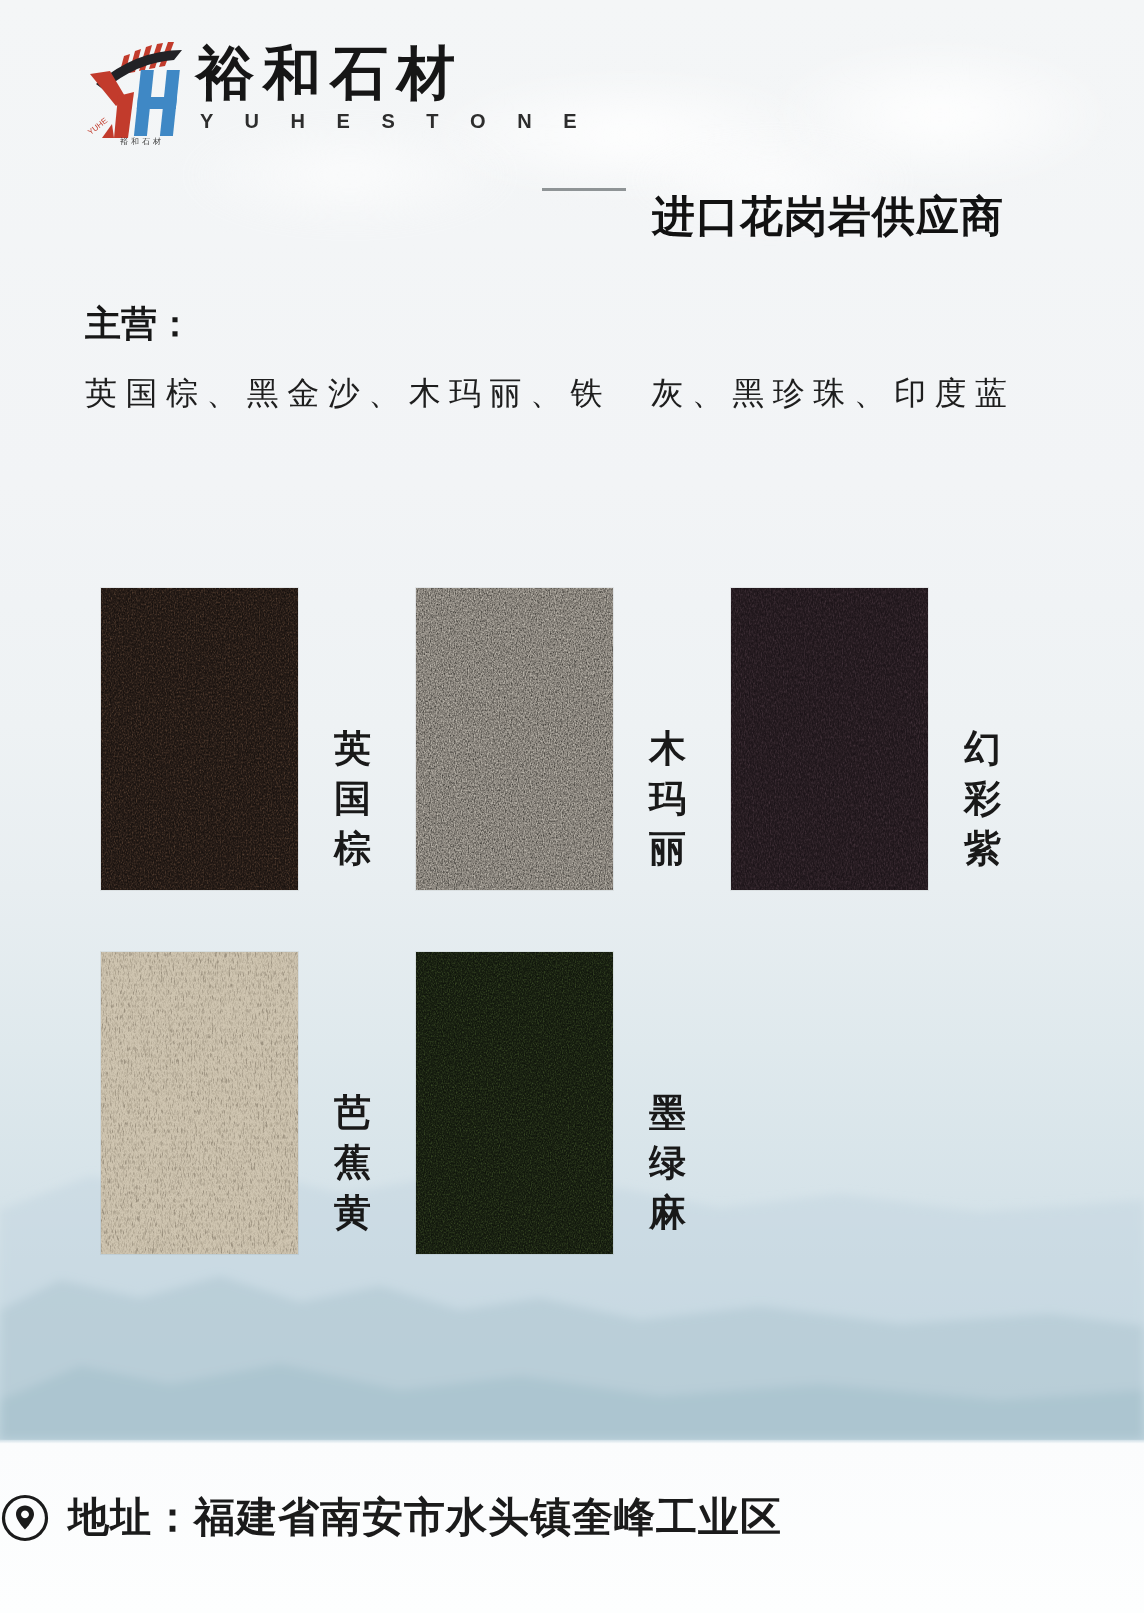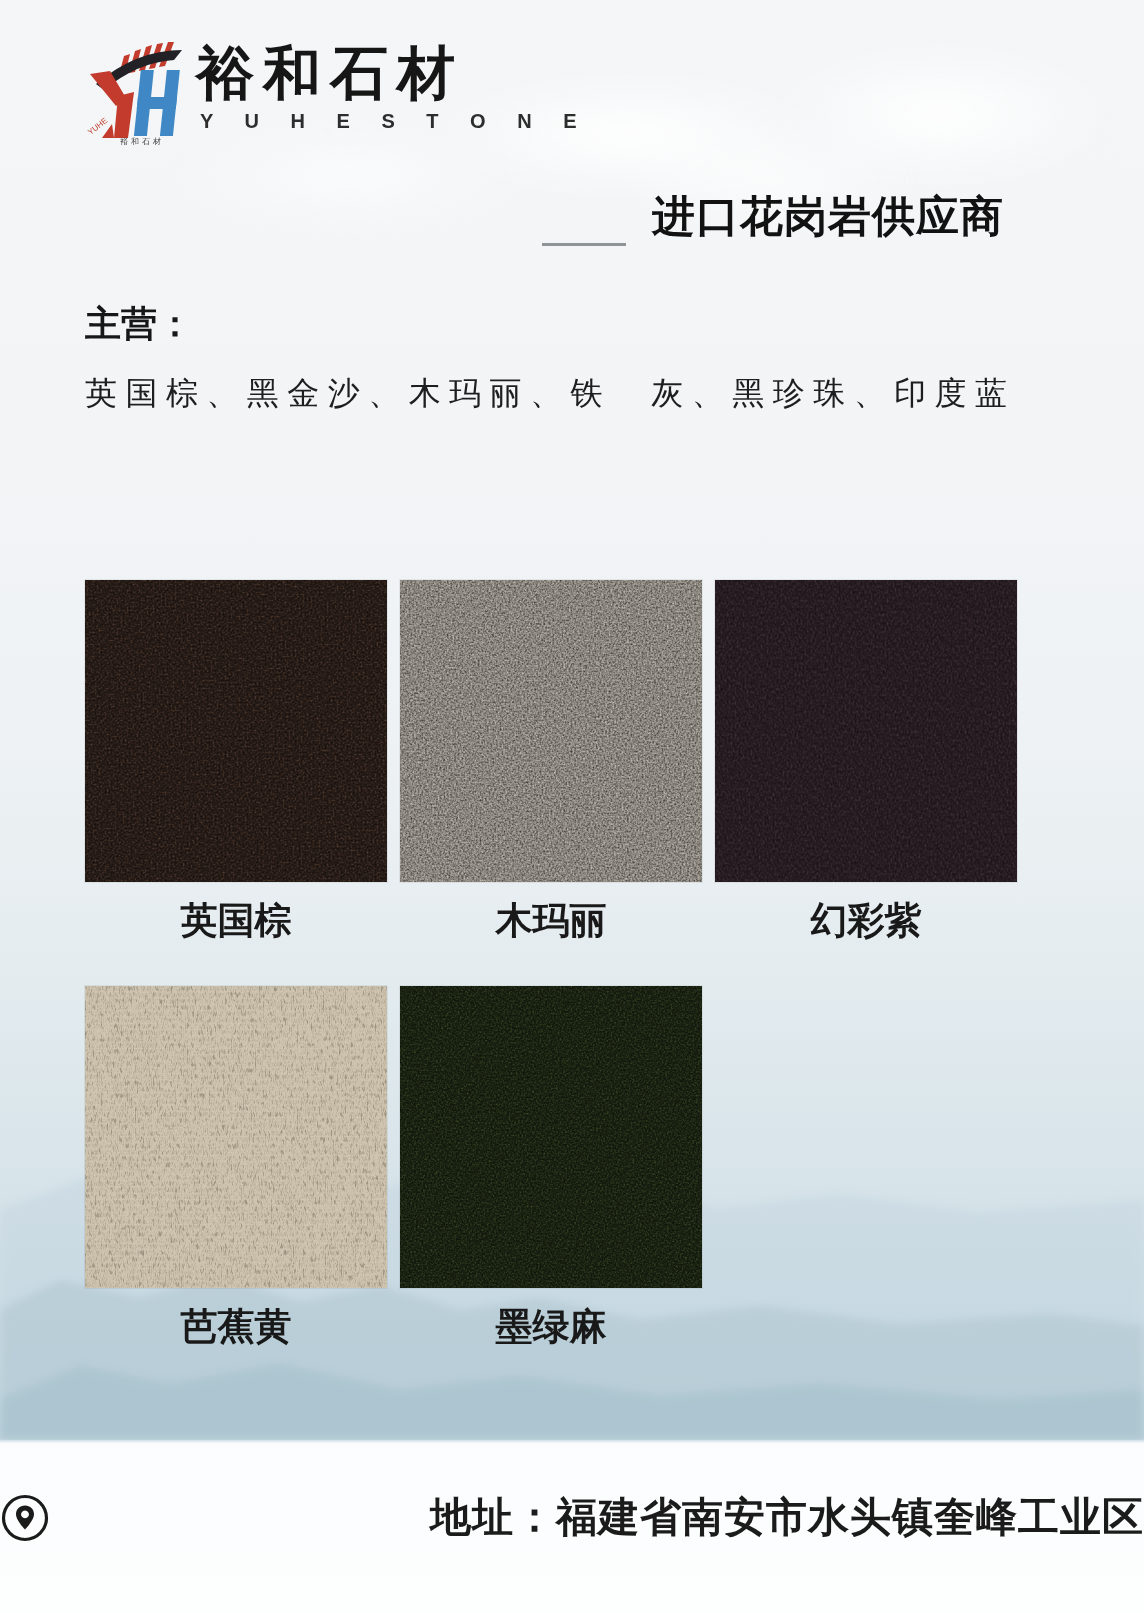--- a/index.html
+++ b/index.html
@@ -12,39 +12,39 @@
   .cloud{position:absolute;border-radius:50%;filter:blur(14px);background:
          radial-gradient(closest-side,rgba(255,255,255,.95),rgba(255,255,255,0));}
   .content{position:absolute;inset:0;z-index:2;}
 
   
   .logo-mark{position:absolute;left:78px;top:40px;width:116px;height:112px;}
   .brand-cn{position:absolute;left:196px;top:40px;font-size:58px;font-weight:700;
             color:#161616;letter-spacing:9px;line-height:66px;}
   .brand-en{position:absolute;left:200px;top:110px;font-size:20px;font-weight:600;
             color:#2d2d2d;letter-spacing:13px;}
-  .tagline{position:absolute;right:140px;top:188px;display:flex;align-items:flex-end;gap:26px;}
+  .tagline{position:absolute;right:140px;top:188px;display:flex;align-items:flex-start;gap:26px;}
   .tagline .dash{width:84px;height:3px;background:#8f9496;}
   .tagline .txt{font-size:43px;font-weight:800;color:#121212;letter-spacing:1px;}
 
   
   .heading{position:absolute;left:85px;top:300px;font-size:36px;font-weight:800;color:#171717;}
   .products{position:absolute;left:85px;top:368px;width:922px;font-size:32px;font-weight:500;
             color:#1e1e1e;line-height:50px;}
   .products .pline{text-align:justify;text-align-last:justify;white-space:nowrap;}
 
   
   .grid{position:absolute;left:85px;top:572px;width:932px;display:grid;
         grid-template-columns:302px 302px 302px;column-gap:13px;row-gap:30px;}
-  figure{margin:8px;display:flex;flex-direction:column;align-items:center;text-align:right;}
+  figure{margin:16px;display:flex;flex-direction:row;align-items:center;text-align:right;}
   .stone{width:302px;height:302px;display:block;box-shadow:0 0 0 1px rgba(0,0,0,.06);}
   .tile-label{margin-top:14px;height:44px;font-size:37px;font-weight:800;color:#191919;}
 
   
-  .footer{position:absolute;left:0;right:0;top:1490px;display:flex;justify-content:space-between;
+  .footer{position:absolute;left:0;right:0;top:1490px;display:flex;justify-content:flex-start;
           align-items:center;gap:18px;}
   .pin{width:50px;height:50px;}
   .addr{font-size:41px;font-weight:600;color:#1b1b1b;letter-spacing:1px;}
 </style>
 </head>
 <body>
 
 <div class="page">
 
   <div class="bg-layer" style="height:300px;">

